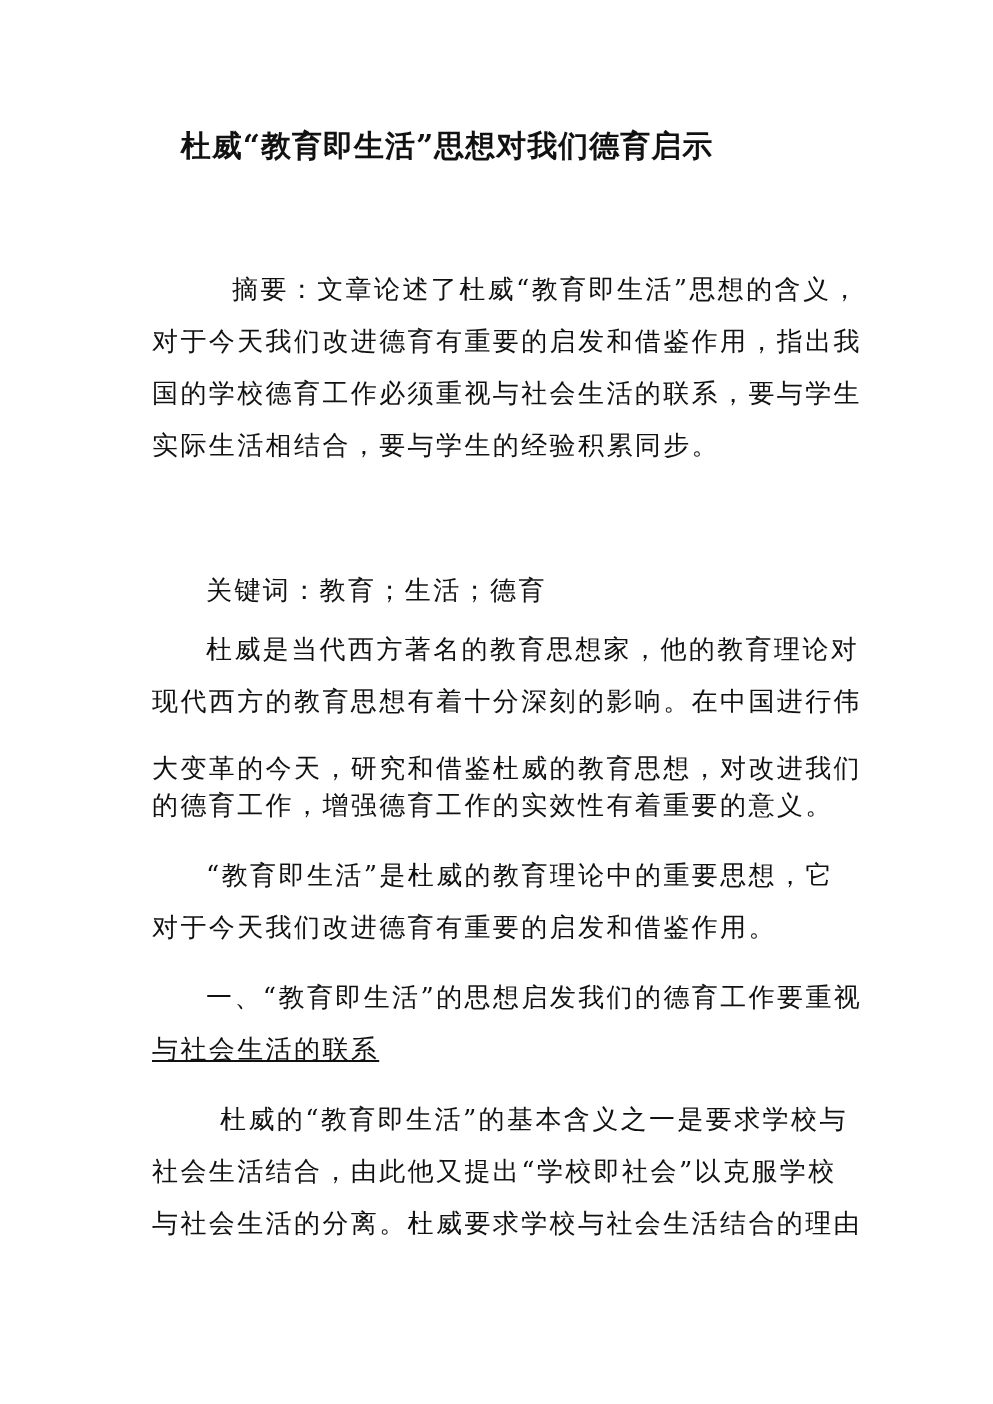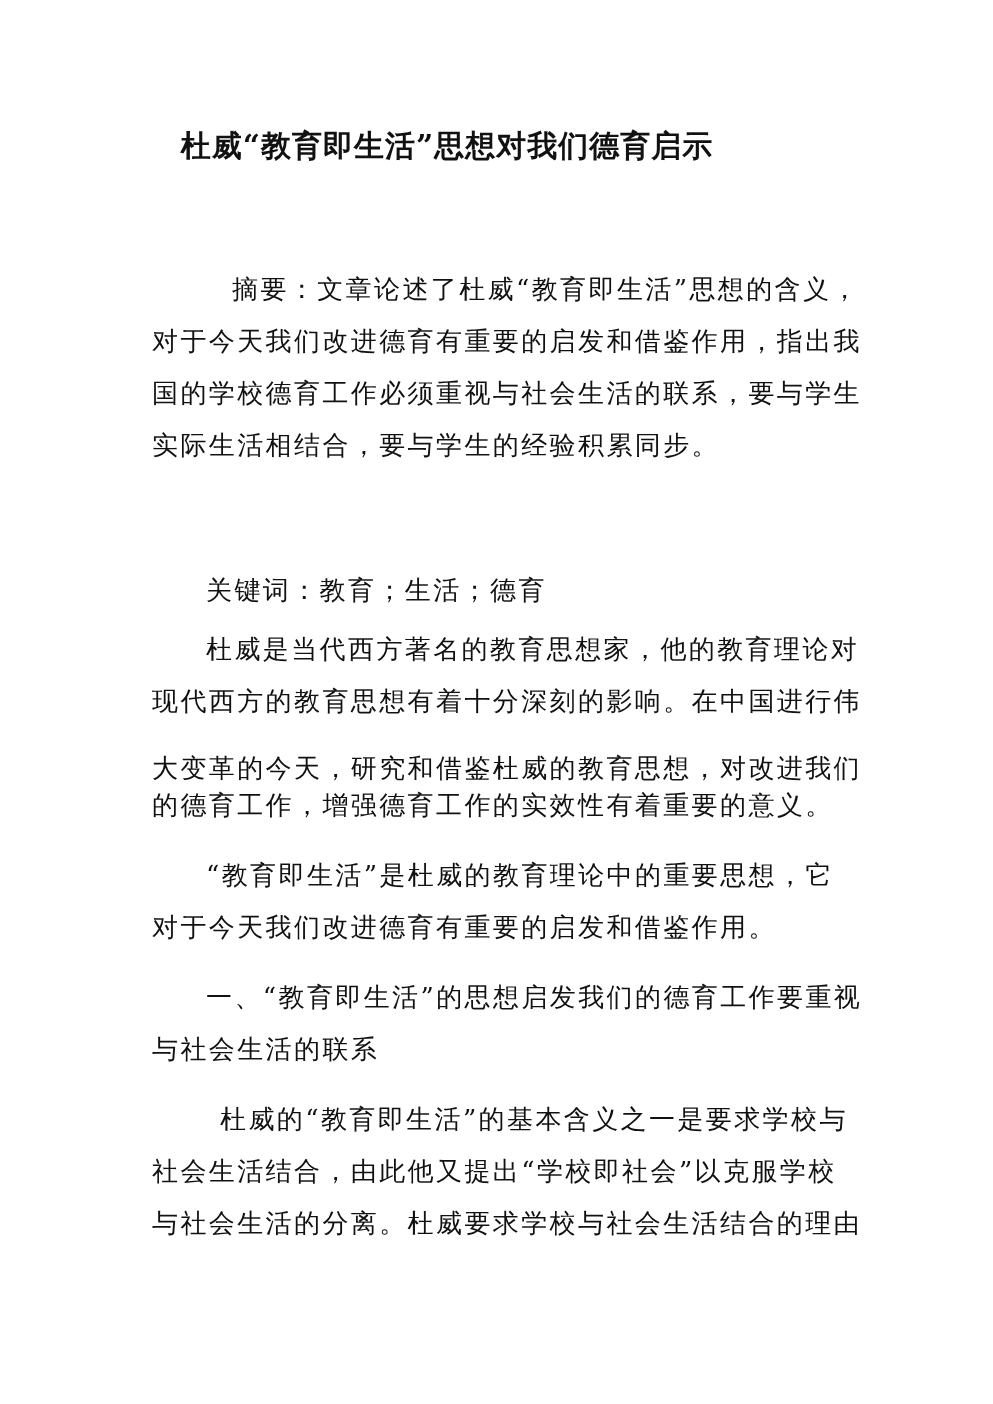--- a/index.html
+++ b/index.html
@@ -33,21 +33,21 @@
     <div class="line" style="top:788px;">的德育工作，增强德育工作的实效性有着重要的意义。</div>
   </div>
 
   <div>
     <div class="line" style="left:206px; top:858px;">“教育即生活”是杜威的教育理论中的重要思想，它</div>
     <div class="line" style="top:910px;">对于今天我们改进德育有重要的启发和借鉴作用。</div>
   </div>
 
   <div>
     <div class="line" style="left:206px; top:980px;">一、“教育即生活”的思想启发我们的德育工作要重视</div>
-    <div class="line" style="top:1032px;">与社会生活的联系</div>
+    <div class="line" style="top:1032px;text-decoration:underline;">与社会生活的联系</div>
   </div>
 
   <div>
     <div class="line" style="left:206px; top:1102px;margin-left:14px;">杜威的“教育即生活”的基本含义之一是要求学校与</div>
     <div class="line" style="top:1154px;">社会生活结合，由此他又提出“学校即社会”以克服学校</div>
     <div class="line" style="top:1206px;">与社会生活的分离。杜威要求学校与社会生活结合的理由</div>
   </div>
 </div>
 
 </body></html>

